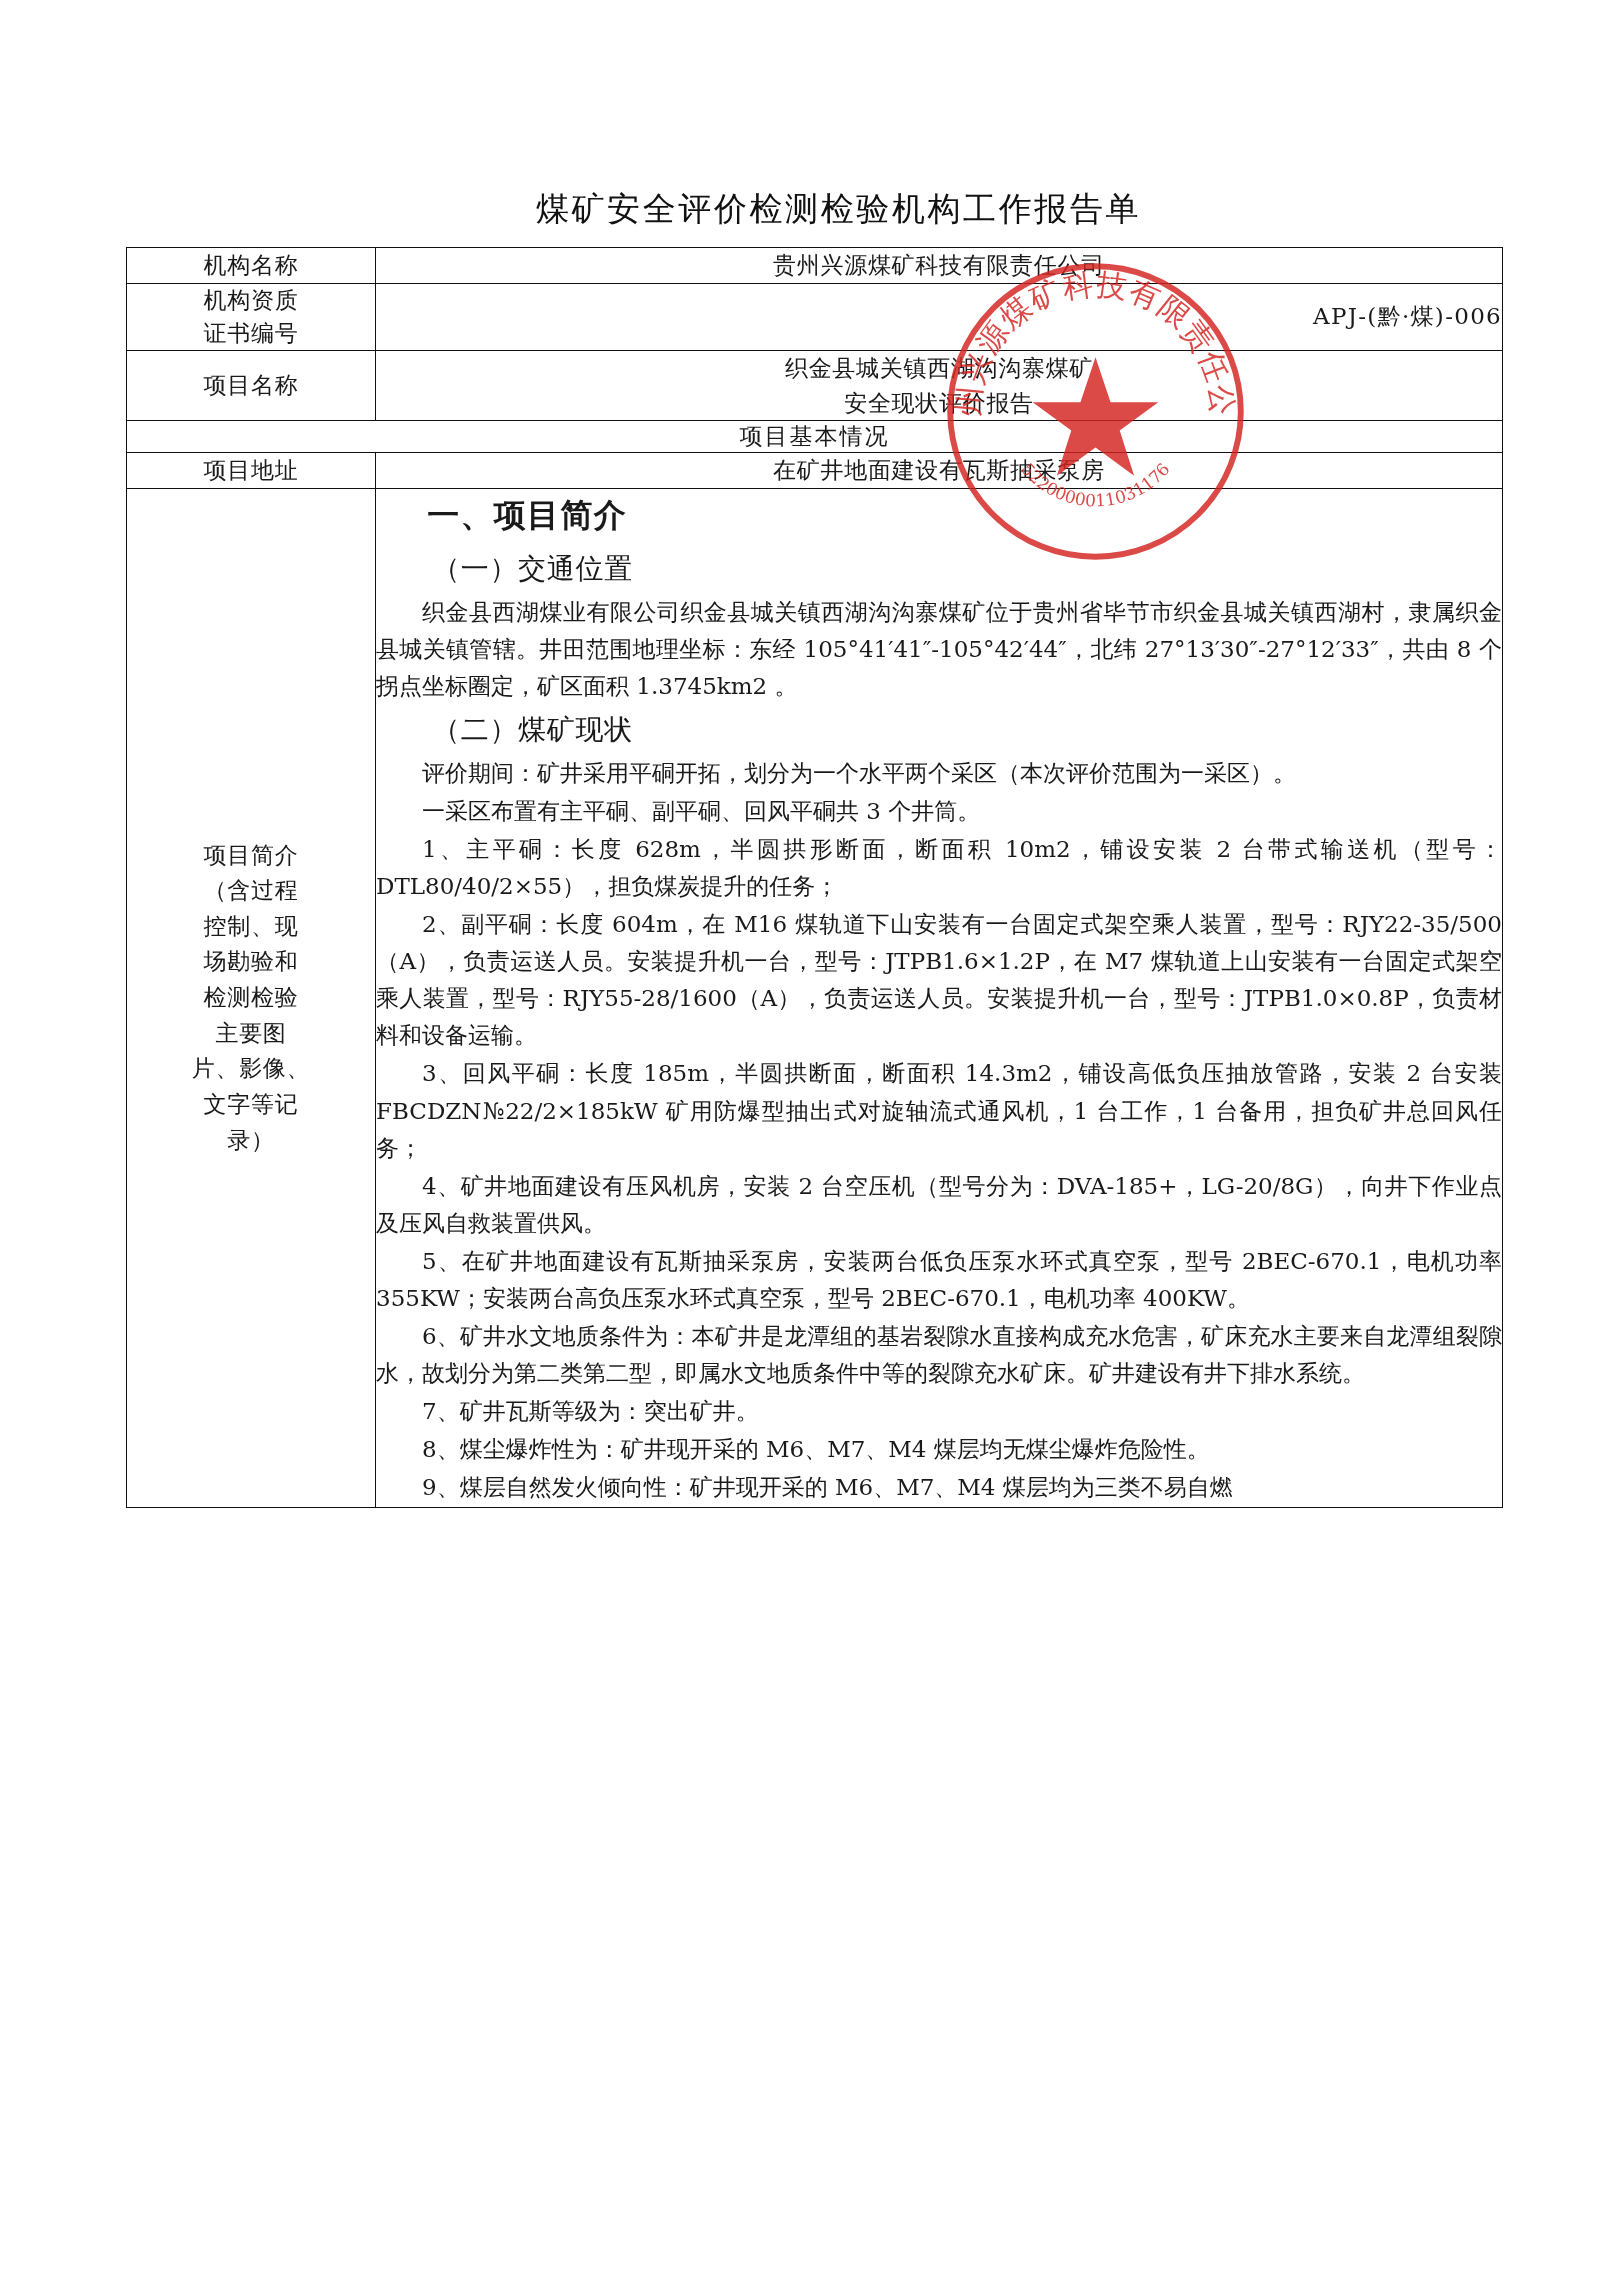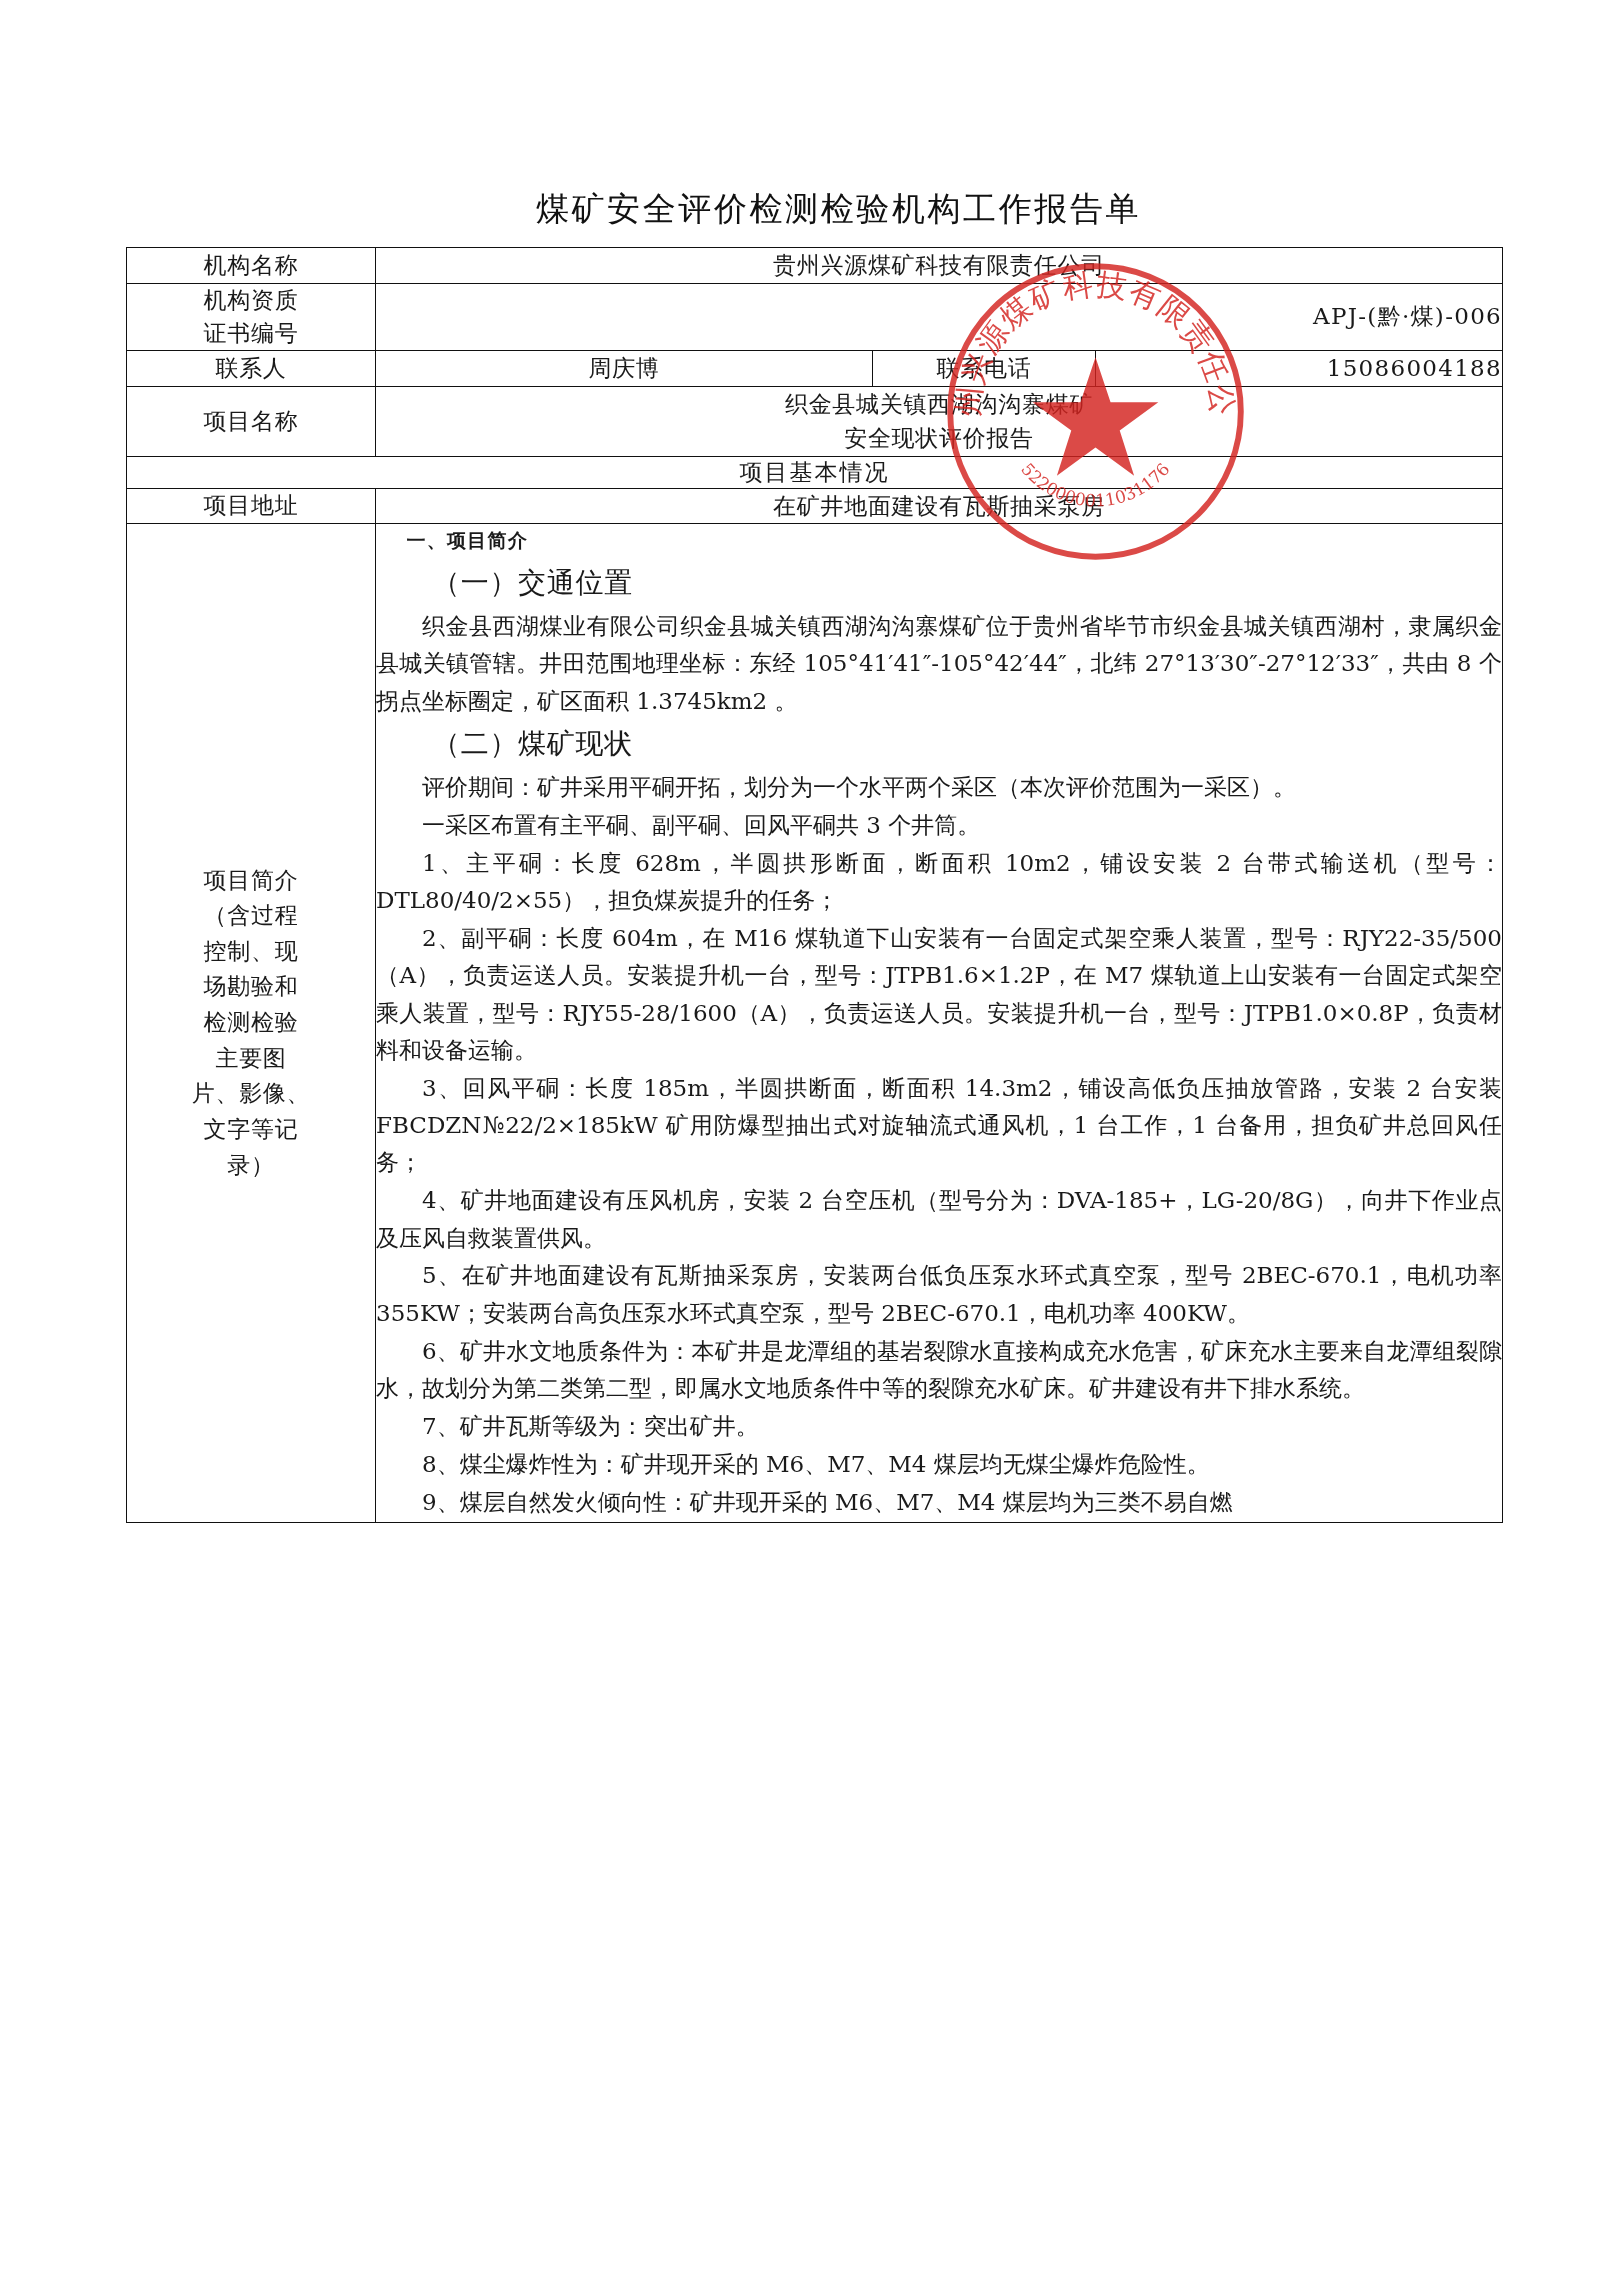--- a/index.html
+++ b/index.html
@@ -92,21 +92,21 @@
     text-justify: inter-ideograph;
     vertical-align: top;
   }
   .body-cell p {
     margin: 0 0 0.7px 0;
     text-indent: 2em;
   }
   .body-cell p.h1 {
     text-indent: 1.6em;
     font-weight: bold;
-    font-size: 19px;
+    font-size: 32px;
     letter-spacing: 1.3px;
     margin: 1.3px 0 3.9px 0;
   }
   .body-cell p.h2 {
     text-indent: 2em;
     font-weight: normal;
     font-size: 28px;
     letter-spacing: 0.7px;
     margin: 1.3px 0 2.6px 0;
   }
@@ -150,26 +150,20 @@
       <tr>
         <td class="lbl">机构名称</td>
         <td class="val-center" colspan="3">贵州兴源煤矿科技有限责任公司</td>
       </tr>
       <tr>
         <td class="lbl">
           <div>机构资质</div>
           <div>证书编号</div>
         </td>
         <td class="val-mono" colspan="3">APJ-(黔·煤)-006</td>
-      </tr>
-      <tr>
-        <td class="lbl">联系人</td>
-        <td class="val-center">周庆博</td>
-        <td class="lbl">联系电话</td>
-        <td class="val-mono">15086004188</td>
       </tr>
       <tr>
         <td class="lbl">项目名称</td>
         <td class="val-center" colspan="3">
           <div>织金县城关镇西湖沟沟寨煤矿</div>
           <div>安全现状评价报告</div>
         </td>
       </tr>
       <tr>
         <td class="section-head" colspan="4">项目基本情况</td>

